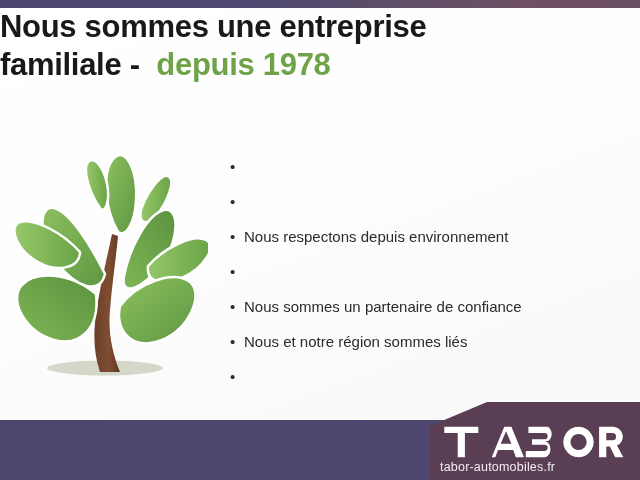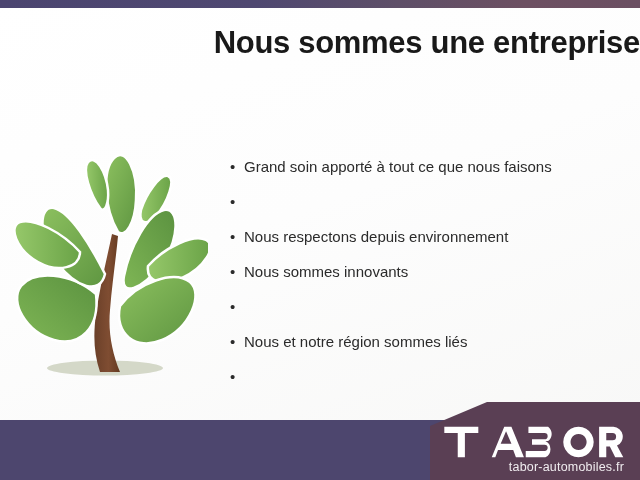--- a/index.html
+++ b/index.html
@@ -29,24 +29,24 @@
     top: 0;
     left: 0;
     width: 640px;
     height: 8px;
     background: linear-gradient(to right, #4b4570 0%, #4f4871 40%, #5e4f68 62%, #6d5062 82%, #6b4f62 100%);
   }
 
   
   #heading {
     position: absolute;
-    top: 24px;
-    left: 0;
-    width: 640px;
-    text-align: right;
+    top: 8px;
+    left: 0;
+    width: 640px;
+    text-align: left;
     line-height: 1.22;
     letter-spacing: -0.3px;
   }
   .head-line {
     display: block;
     font-size: 31px;
     font-weight: bold;
     color: #191919;
     white-space: nowrap;
   }
@@ -113,21 +113,21 @@
     width: 210px;
     height: 78px;
     background: #5a3f54;
     clip-path: polygon(57px 0, 210px 0, 210px 78px, 0 78px, 0 24px);
   }
   #logo-wrap {
     position: absolute;
     right: 16px;
     bottom: 6px;
     width: 184px;
-    text-align: right;
+    text-align: left;
   }
   #logo-mark {
     display: block;
     height: 34px;
     width: 100%;
   }
   #logo-url {
     display: block;
     margin-top: 1px;
     font-size: 12.5px;
@@ -138,20 +138,21 @@
 </style>
 </head>
 <body>
 
 <div id="slide">
 
   <div id="topbar"></div>
 
   <div id="heading">
     <span class="head-line">Nous sommes une entreprise</span>
+    <span class="head-line"><span>familiale -</span><span>&nbsp;&nbsp;</span><span class="head-green">depuis 1978</span></span>
   </div>
 
   <svg id="tree" viewBox="0 0 200 240" aria-hidden="true">
     <defs>
       <linearGradient id="lgA" x1="0" y1="0" x2="1" y2="1">
         <stop offset="0%" stop-color="#8cc05f"></stop>
         <stop offset="100%" stop-color="#5f9641"></stop>
       </linearGradient>
       <linearGradient id="lgB" x1="0" y1="1" x2="1" y2="0">
         <stop offset="0%" stop-color="#7fb655"></stop>
@@ -187,35 +188,34 @@
     <path d="M116 130 C122 100, 140 68, 156 64 C172 61, 172 94, 152 120 C134 143, 112 152, 116 130 Z" fill="url(#lgB)" stroke="#ffffff" stroke-width="2.5"></path>
 
     <path d="M140 120 C158 100, 186 88, 198 94 C210 100, 196 122, 174 132 C154 141, 138 136, 140 120 Z" fill="url(#lgC)" stroke="#ffffff" stroke-width="2.5"></path>
 
     <path d="M112 160 C130 136, 166 124, 182 136 C196 148, 182 182, 154 194 C128 205, 106 188, 112 160 Z" fill="url(#lgA)" stroke="#ffffff" stroke-width="2.5"></path>
   </svg>
 
   <div id="bullets">
     <div class="bullet-row">
       <span class="bullet-dot">•</span>
-      <span class="bullet-text">Grand soin apporté à tout ce que nous faisons</span>
     </div>
     <div class="bullet-row">
       <span class="bullet-dot">•</span>
     </div>
     <div class="bullet-row">
       <span class="bullet-dot">•</span>
       <span class="bullet-text">Nous respectons depuis environnement</span>
     </div>
     <div class="bullet-row">
       <span class="bullet-dot">•</span>
-      <span class="bullet-text">Nous sommes innovants</span>
-    </div>
-    <div class="bullet-row">
-      <span class="bullet-dot">•</span>
+    </div>
+    <div class="bullet-row">
+      <span class="bullet-dot">•</span>
+      <span class="bullet-text">Nous sommes un partenaire de confiance</span>
     </div>
     <div class="bullet-row">
       <span class="bullet-dot">•</span>
       <span class="bullet-text">Nous et notre région sommes liés</span>
     </div>
     <div class="bullet-row">
       <span class="bullet-dot">•</span>
     </div>
   </div>
 

